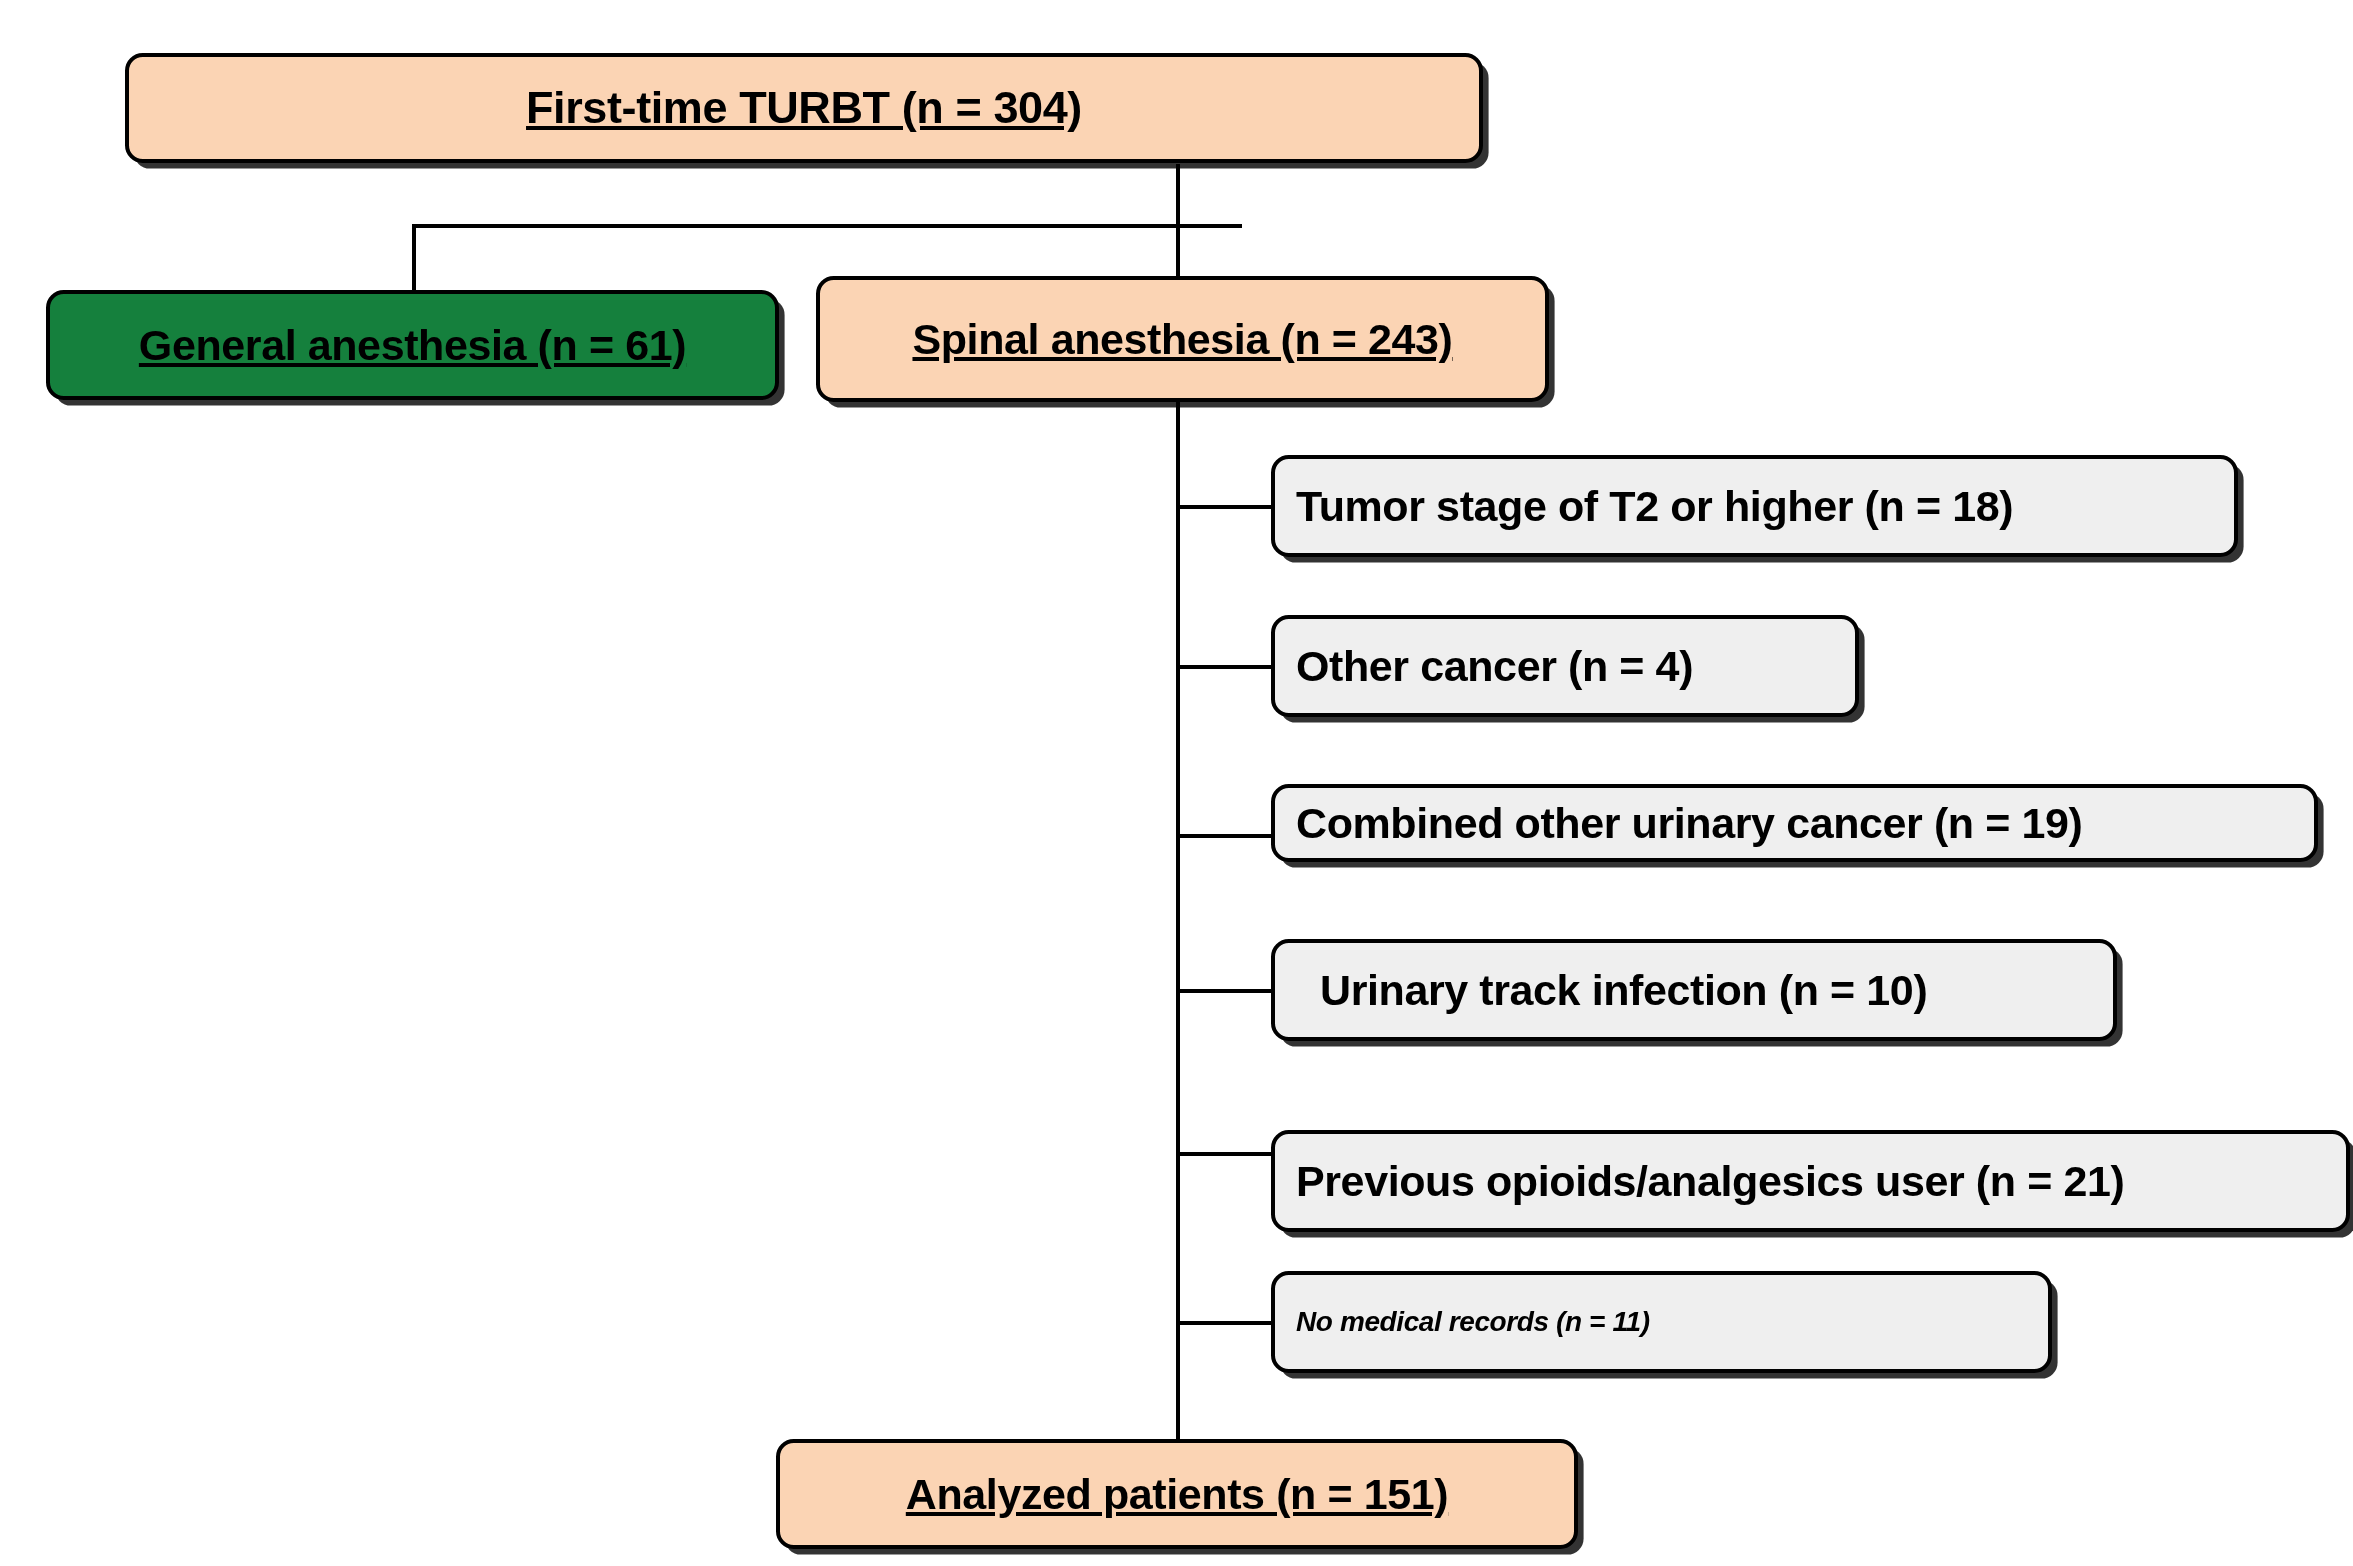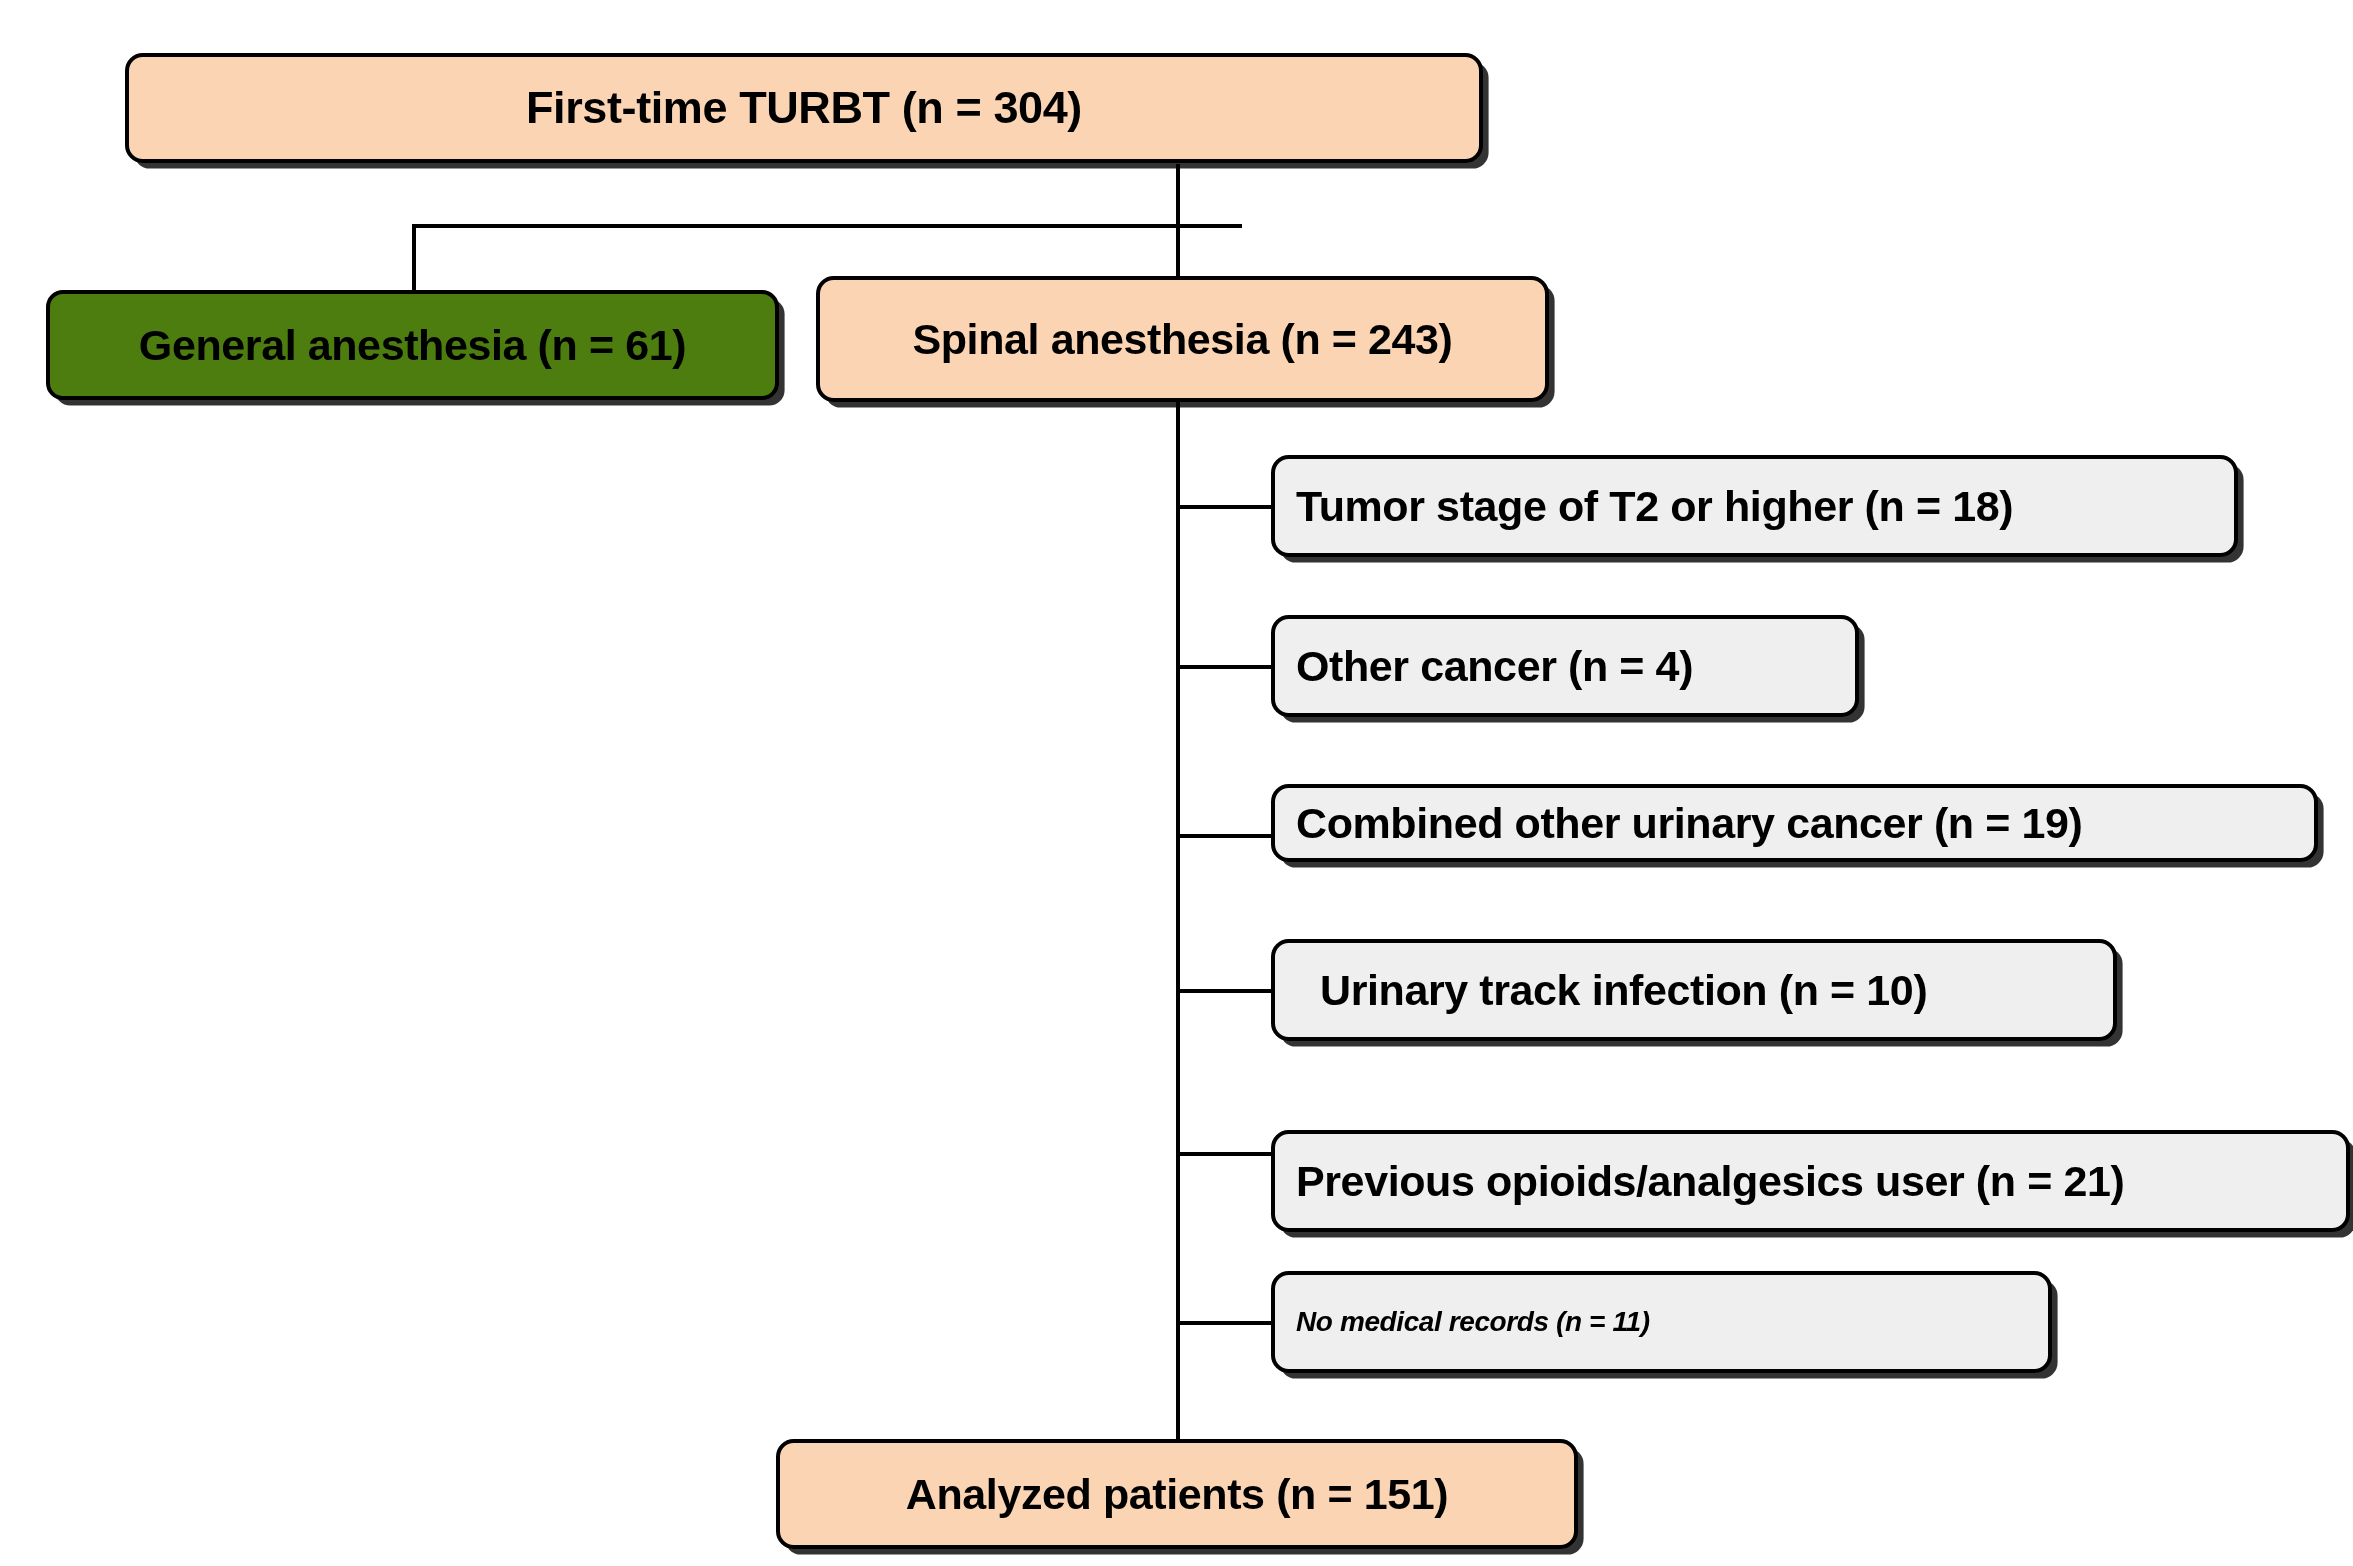--- a/index.html
+++ b/index.html
@@ -32,25 +32,25 @@
   .node-label {
     width: 100%;
     font-weight: bold;
     color: #000000;
     letter-spacing: -0.4px;
     white-space: nowrap;
   }
 
   
   .node.peach  { background: #FBD4B4; }
-  .node.blue   { background: #4d7c0f; border-radius: 17px; }
+  .node.blue   { background: #15803d; }
   .node.gray   { background: #EFEFEF; }
 
   
-  .node.center .node-label { text-align: center; padding: 0 25px; }
+  .node.center .node-label { text-align: center; padding: 0 25px; text-decoration: underline; }
   .node.left   .node-label { text-align: left;   padding: 0 21px; }
 
   
   .vline {
     position: absolute;
     width: 4px;
     background: #000000;
     z-index: 2;
   }
   .hline {

